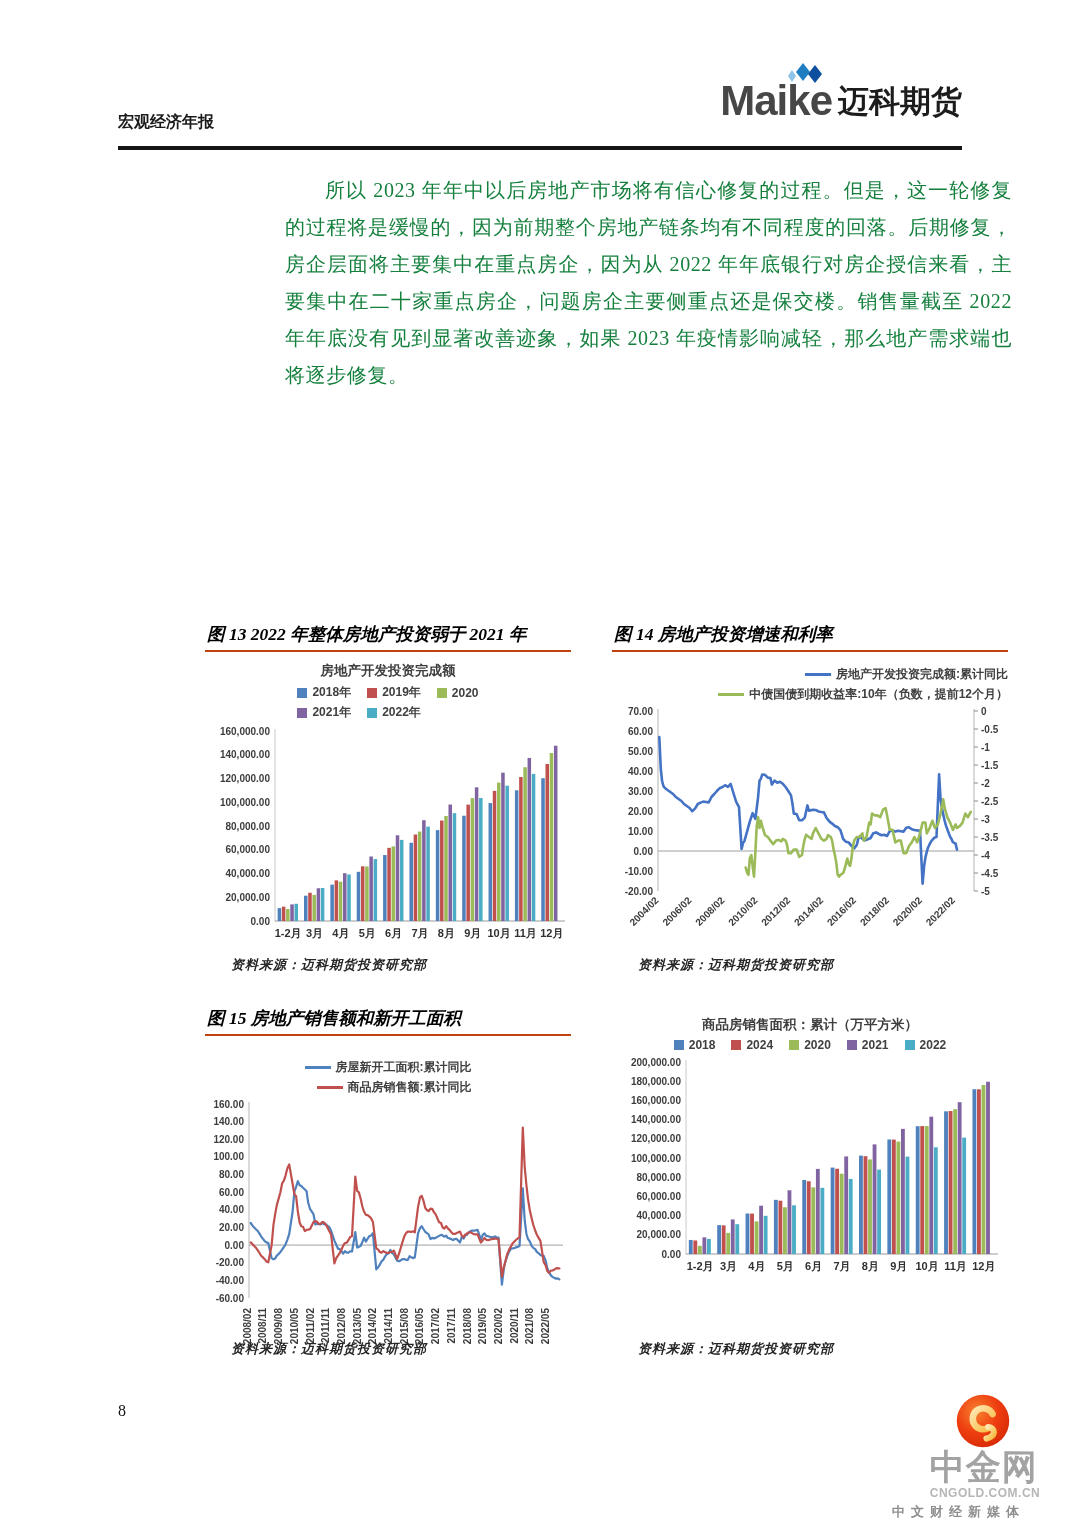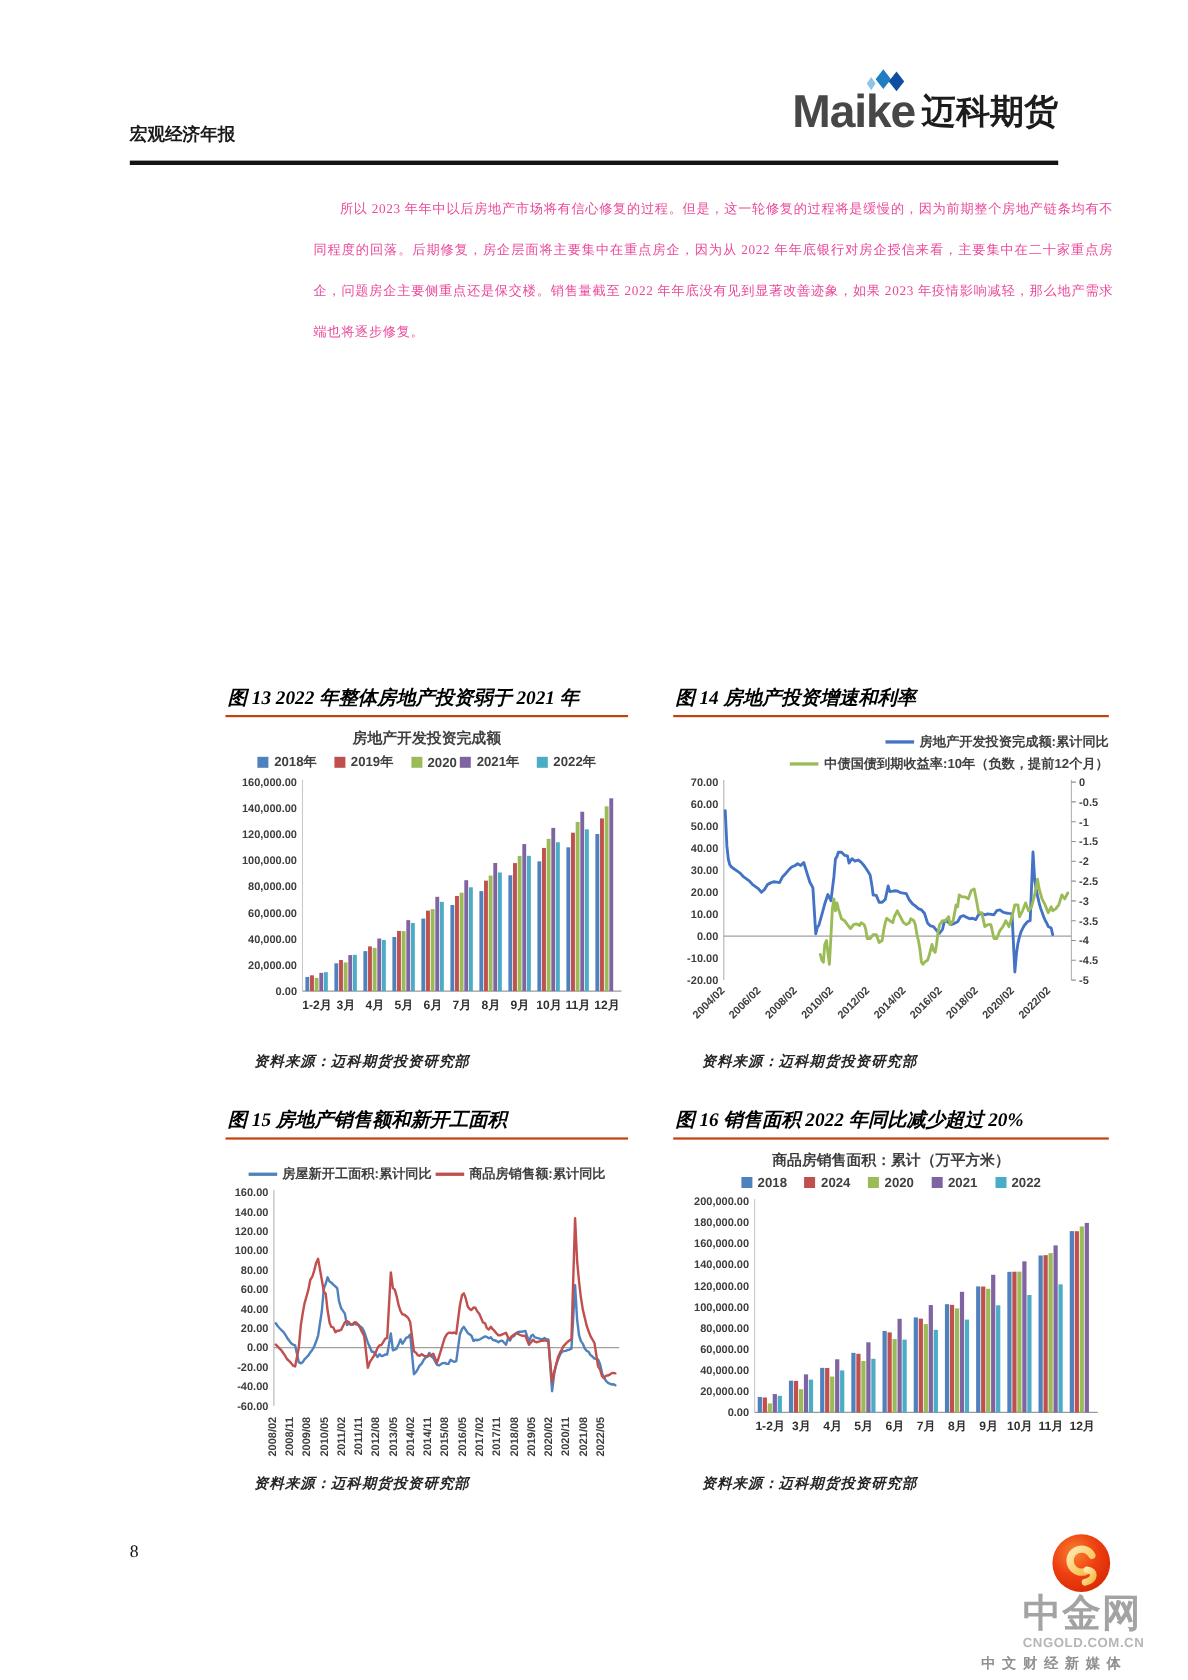--- a/index.html
+++ b/index.html
@@ -7,32 +7,32 @@
         font-family:"Liberation Serif",serif;color:#111;}
   
   .doc-type{position:absolute;left:118px;top:112px;font:700 16px "Liberation Sans",sans-serif;color:#1a1a1a;}
   .logo{position:absolute;top:80px;right:118px;display:flex;align-items:center;}
   .logo-en{position:relative;font:700 42px/1 "Liberation Sans",sans-serif;color:#474747;letter-spacing:-1px;}
   .logo-diamonds{position:absolute;left:62px;top:-18px;}
   .logo-cn{font:700 31px/1 "Liberation Sans",sans-serif;color:#1c1c1c;margin-left:6px;}
   .header-rule{position:absolute;left:118px;top:146px;width:844px;height:4px;background:#141414;}
   
   .body-text{position:absolute;left:285px;top:172px;width:727px;}
-  .body-para{margin:0;text-indent:2em;text-align:justify;font-size:12px;line-height:37px;letter-spacing:0.6px;color:#ec4899;}
+  .body-para{margin:0;text-indent:2em;text-align:justify;font-size:20px;line-height:37px;letter-spacing:0.6px;color:#15803d;}
   
   .chart-block{position:absolute;height:354px;}
   #fig13,#fig15{left:205px;width:366px;}
   #fig14,#fig16{left:612px;width:396px;}
   #fig13,#fig14{top:622px;}
   #fig15,#fig16{top:1006px;}
   .chart-title{font:italic 700 17.5px "Liberation Serif",serif;color:#000;
                padding:0 0 4px 2px;border-bottom:2px solid #c2410c;white-space:nowrap;}
   .chart-sub{font:600 13.5px "Liberation Sans",sans-serif;color:#3f3f3f;text-align:center;margin:10px 0 4px;}
   .legend{font:600 12px "Liberation Sans",sans-serif;color:#404040;margin:4px auto 2px;}
-  .legend.block-left{width:fit-content;display:flex;flex-direction:row;align-items:flex-start;gap:3px;}
+  .legend.block-left{width:fit-content;display:flex;flex-direction:column;align-items:flex-start;gap:3px;}
   .legend.rows-center{display:flex;flex-direction:column;gap:3px;margin-top:14px;}
   .legend.rows-center .legend-row{justify-content:flex-end;}
   .legend-row{display:flex;align-items:center;gap:16px;}
   .legend-item{display:flex;align-items:center;gap:5px;white-space:nowrap;}
   .sw-square{width:10px;height:10px;display:inline-block;}
   .sw-line{width:26px;height:3px;display:inline-block;}
   .plot{margin-top:2px;}
   .chart-source{position:absolute;left:26px;bottom:2px;font:italic 700 13px "Liberation Serif",serif;color:#262626;letter-spacing:1px;}
   .ax{font:600 10px "Liberation Sans",sans-serif;fill:#3d3d3d;}
   .catlab{font:600 11px "Liberation Sans",sans-serif;fill:#303030;}
@@ -299,21 +299,20 @@
           <text x="0" y="0" text-anchor="end" class="ax" transform="translate(312.6,210) rotate(-90)">2020/11</text>
           <text x="0" y="0" text-anchor="end" class="ax" transform="translate(328.3,210) rotate(-90)">2021/08</text>
           <text x="0" y="0" text-anchor="end" class="ax" transform="translate(344.0,210) rotate(-90)">2022/05</text>
           <polyline points="45.7,125.0 47.6,127.7 49.2,129.5 50.9,131.2 52.8,133.0 54.5,135.6 56.1,138.3 58.0,140.9 59.7,143.1 61.4,144.4 63.3,145.1 66.6,160.3 68.5,161.4 70.2,160.3 71.8,157.7 73.7,155.9 75.4,154.1 77.1,151.5 79.0,148.9 80.6,146.2 82.3,141.8 84.2,136.1 87.5,114.5 89.4,93.5 91.1,88.9 92.8,83.2 94.7,87.2 96.3,88.0 98.0,89.8 99.9,91.5 101.6,93.3 103.2,104.8 105.1,111.2 108.5,116.2 110.4,126.5 112.0,125.6 113.7,126.1 115.6,126.3 117.3,125.1 118.9,126.2 120.8,126.2 122.5,128.0 124.2,129.0 126.1,132.8 129.4,142.6 131.3,146.8 133.0,150.8 134.6,150.9 136.5,153.4 138.2,155.7 139.9,153.1 141.8,154.7 143.4,154.6 145.1,153.4 147.0,153.5 150.3,134.2 152.2,149.5 153.9,148.9 155.6,148.0 157.5,143.7 159.1,139.7 160.8,143.6 162.7,140.7 164.4,138.0 166.0,137.7 167.9,135.2 171.3,171.3 173.2,169.3 174.8,166.6 176.5,163.5 178.4,161.6 180.1,158.4 181.7,156.3 183.6,155.3 185.3,151.9 187.0,155.0 188.9,156.5 192.2,162.7 194.1,163.3 195.8,162.3 197.4,161.2 199.3,161.0 201.0,161.9 202.7,161.9 204.6,158.2 206.2,159.3 207.9,160.1 209.8,159.4 213.1,135.0 215.0,130.2 216.7,128.2 218.4,131.0 220.3,134.0 221.9,135.0 223.6,136.3 225.5,141.1 227.2,139.9 228.8,140.4 230.7,139.9 234.1,137.9 236.0,136.9 237.6,137.3 239.3,138.7 241.2,137.7 242.9,140.0 244.5,140.4 246.4,141.1 248.1,142.2 249.8,141.0 251.7,140.9 255.0,144.5 256.9,138.5 258.6,140.7 260.2,137.6 262.1,136.7 263.8,134.4 265.5,133.1 267.4,132.6 269.0,132.7 270.7,132.3 272.6,131.9 275.9,141.8 277.8,136.6 279.5,135.5 281.2,137.8 283.1,138.2 284.7,138.7 286.4,139.2 288.3,139.5 290.0,138.3 291.6,139.5 293.5,139.6 296.9,186.7 298.8,171.1 300.4,163.3 302.1,158.4 304.0,153.8 305.7,151.1 307.3,150.3 309.2,150.1 310.9,149.4 312.6,148.9 314.5,148.1 317.8,90.4 319.7,122.2 321.4,135.7 323.0,141.0 324.9,143.7 326.6,147.9 328.3,149.9 330.2,151.1 331.8,153.9 333.5,155.1 335.4,157.1 338.7,157.8 340.6,162.5 342.3,170.3 344.0,174.1 345.9,177.4 347.5,178.9 349.2,179.9 351.1,180.6 352.8,180.4 354.4,181.4" fill="none" stroke="#4F81BD" stroke-width="2.2" stroke-linejoin="round" stroke-linecap="round"></polyline>
           <polyline points="45.7,144.4 47.6,146.2 49.2,148.0 50.9,149.7 52.8,152.4 54.5,155.0 56.1,157.7 58.0,159.4 59.7,161.2 61.4,163.4 63.3,164.3 66.6,147.4 68.5,126.7 70.2,115.9 71.8,107.1 73.7,100.4 75.4,94.2 77.1,85.5 79.0,82.4 80.6,77.3 82.3,70.5 84.2,66.4 87.5,85.2 89.4,96.2 91.1,98.2 92.8,113.2 94.7,124.7 96.3,128.3 98.0,128.7 99.9,133.1 101.6,131.8 103.2,131.7 105.1,131.0 108.5,124.1 110.4,123.0 112.0,123.8 113.7,125.8 115.6,125.8 117.3,124.1 118.9,124.3 120.8,126.6 122.5,129.5 124.2,133.0 126.1,136.4 129.4,165.5 131.3,160.0 133.0,157.6 134.6,155.1 136.5,151.7 138.2,147.5 139.9,145.1 141.8,144.7 143.4,142.2 145.1,139.1 147.0,138.3 150.3,78.7 152.2,93.0 153.9,94.4 155.6,100.5 157.5,109.0 159.1,113.8 160.8,116.8 162.7,117.2 164.4,118.6 166.0,120.0 167.9,123.9 171.3,150.4 173.2,151.7 174.8,154.0 176.5,154.6 178.4,153.0 180.1,154.3 181.7,154.9 183.6,154.9 185.3,154.1 187.0,154.0 188.9,152.6 192.2,161.0 194.1,155.3 195.8,149.8 197.4,144.4 199.3,138.3 201.0,135.3 202.7,133.6 204.6,133.6 206.2,134.0 207.9,133.3 209.8,134.4 213.1,108.6 215.0,99.4 216.7,97.8 218.4,102.4 220.3,110.0 221.9,112.0 223.6,113.0 225.5,110.7 227.2,110.8 228.8,114.0 230.7,116.4 234.1,124.2 236.0,125.0 237.6,129.4 239.3,130.7 241.2,128.1 242.9,130.4 244.5,131.9 246.4,134.2 248.1,136.0 249.8,135.9 251.7,135.0 255.0,133.6 256.9,137.9 258.6,139.2 260.2,136.7 262.1,135.5 263.8,134.4 265.5,134.3 267.4,135.4 269.0,136.1 270.7,136.4 272.6,136.3 275.9,144.6 277.8,142.2 279.5,139.9 281.2,141.7 283.1,142.2 284.7,141.6 286.4,141.2 288.3,140.8 290.0,140.7 291.6,140.7 293.5,141.4 296.9,178.7 298.8,168.9 300.4,163.5 302.1,156.4 304.0,151.9 305.7,148.9 307.3,145.7 309.2,143.7 310.9,142.0 312.6,140.7 314.5,139.4 317.8,29.5 319.7,69.0 321.4,87.0 323.0,100.9 324.9,112.8 326.6,120.0 328.3,127.0 330.2,132.5 331.8,136.7 333.5,139.6 335.4,142.9 338.7,164.1 340.6,167.1 342.3,173.1 344.0,174.9 345.9,172.6 347.5,172.5 349.2,171.7 351.1,170.3 352.8,170.1 354.4,170.5" fill="none" stroke="#C0504D" stroke-width="2.2" stroke-linejoin="round" stroke-linecap="round"></polyline>
         </svg></div>
     <div class="chart-source">资料来源：迈科期货投资研究部</div>
   </figure>
 
   <figure class="chart-block" id="fig16" style="margin:0;">
-    <div class="chart-title">图 16 销售面积 2022 年同比减少超过 20%</div>
     <div class="chart-sub">商品房销售面积：累计（万平方米）</div>
     <div class="legend block-left" id="legend-3">
         <div class="legend-row">
           <span class="legend-item">
             <span class="sw-square" style="background: rgb(79, 129, 189);"></span>
             <span>2018</span>
           </span>
           <span class="legend-item">
             <span class="sw-square" style="background: rgb(192, 80, 77);"></span>
             <span>2024</span>

